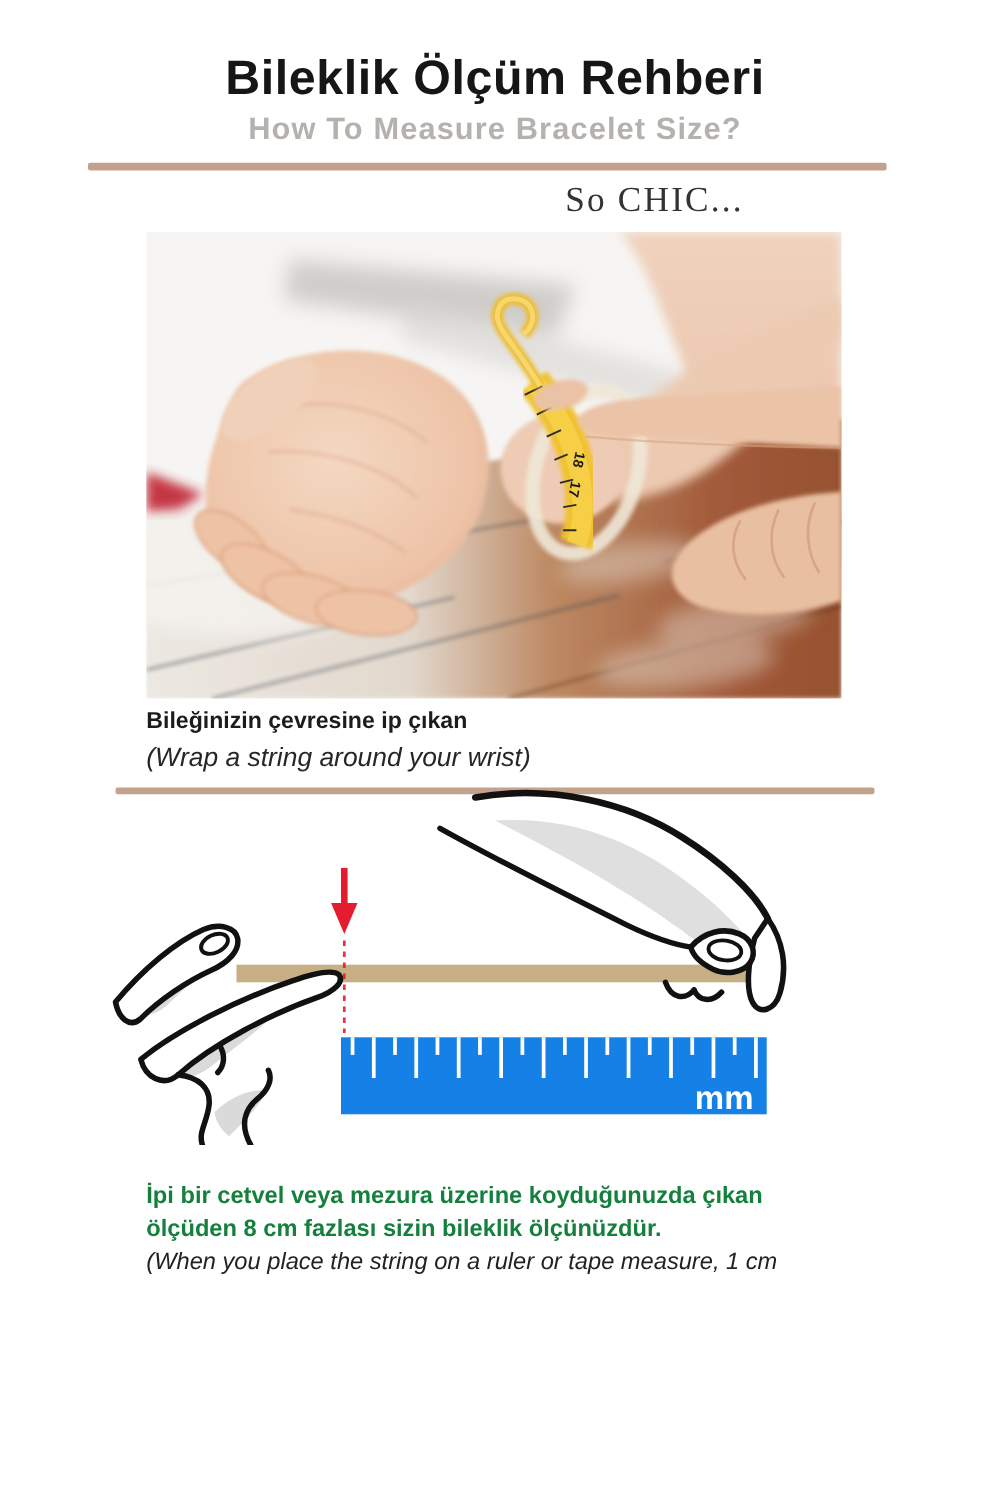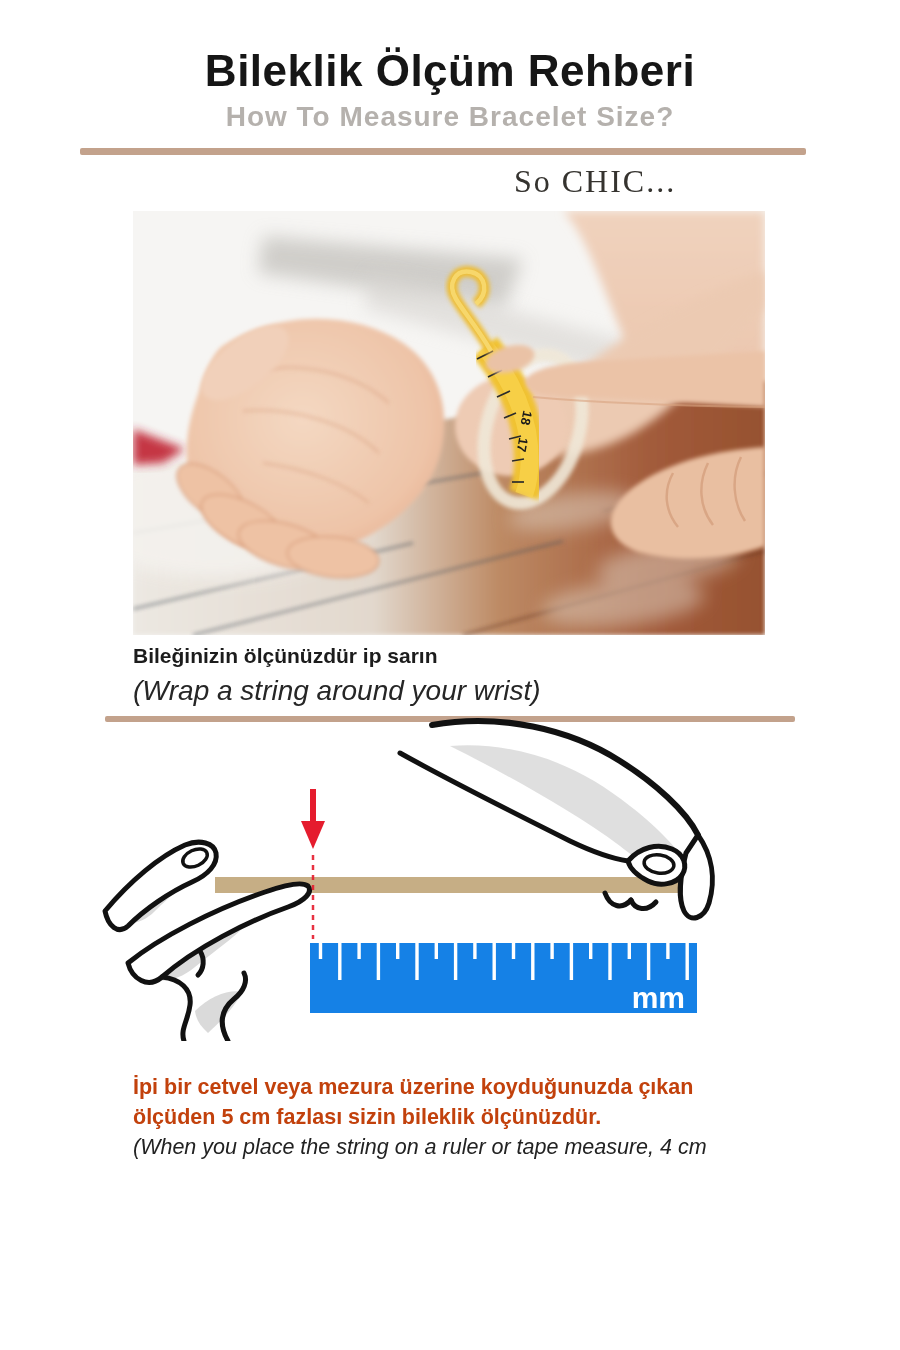--- a/index.html
+++ b/index.html
@@ -19,24 +19,24 @@
   .divider{background:var(--accent_tan,#c3a28c);border-radius:2px;}
   .divider-1{left:80px;top:148px;width:726px;height:7px;}
   .divider-2{left:105px;top:716px;width:690px;height:6px;}
   .brand-logo{
     top:163px;left:395px;width:400px;text-align:center;
     font-family:"Liberation Serif","DejaVu Serif",serif;
     font-size:32px;color:#35332f;letter-spacing:2px;font-weight:400;
   }
   .photo-wrap{left:133px;top:211px;width:632px;height:424px;}
   .caption-tr{left:133px;top:644px;font-size:21px;font-weight:700;color:#1c1c1c;}
-  .caption-en{left:133px;top:675px;font-size:28px;font-style:italic;color:#262626;}
+  .caption-en{left:133px;top:675px;font-size:24px;font-style:italic;color:#262626;}
   .illus-wrap{left:100px;top:711px;width:700px;height:330px;}
   .instruction{left:133px;top:1072px;width:650px;}
-  .instr-line{font-size:21.5px;line-height:30px;color:#c2410c;}
+  .instr-line{font-size:21.5px;line-height:30px;color:#15803d;}
   .instr-bold{font-weight:700;}
   .instr-italic{font-style:italic;font-weight:400;color:#222;}
   svg{display:block;}
 </style>
 </head>
 <body>
 
 <div class="page">
 
   <div class="abs page-subtitle">How To Measure Bracelet Size?</div>
@@ -141,21 +141,21 @@
       <path d="M400,186 C480,193 560,195 632,196" stroke="#d9a480" stroke-width="2" fill="none" opacity="0.6"></path>
       <path d="M632,236 C570,240 515,258 488,288 C470,308 476,331 505,341 C550,353 600,347 632,335 Z" fill="#e9bfa1" filter="url(#b2)"></path>
       <g stroke="#d39c7a" stroke-width="2.5" fill="none" opacity="0.7">
         <path d="M540,262 C530,280 532,300 545,316"></path>
         <path d="M575,252 C565,272 566,296 580,314"></path>
         <path d="M608,246 C598,266 600,292 612,310"></path>
       </g>
     </svg>
   </div>
 
-  <div class="abs caption-tr">Bileğinizin ölçünüzdür ip sarın</div>
+  <div class="abs caption-tr">Bileğinizin çevresine ip çıkan</div>
   <div class="abs caption-en">(Wrap a string around your wrist)</div>
 
   <div class="abs divider divider-2"></div>
 
   <div class="abs illus-wrap">
     <svg width="700" height="330" viewBox="0 0 700 330">
 
       <rect x="115" y="166" width="477" height="16" fill="var(--string_tan,#c6ae85)"></rect>
 
       <g>
@@ -217,17 +217,17 @@
             <line x1="567.9000000000001" x2="567.9000000000001" y1="232" y2="248"></line>
             <line x1="587.2" x2="587.2" y1="232" y2="269"></line>
           </g>
         <text x="585" y="297" text-anchor="end" font-size="30" font-weight="700" fill="#ffffff" font-family="Liberation Sans, sans-serif">mm</text>
       </g>
     </svg>
   </div>
 
   <div class="abs instruction">
     <div class="instr-line instr-bold">İpi bir cetvel veya mezura üzerine koyduğunuzda çıkan</div>
-    <div class="instr-line instr-bold">ölçüden 5 cm fazlası sizin bileklik ölçünüzdür.</div>
-    <div class="instr-line instr-italic">(When you place the string on a ruler or tape measure, 4 cm</div>
+    <div class="instr-line instr-bold">ölçüden 8 cm fazlası sizin bileklik ölçünüzdür.</div>
+    <div class="instr-line instr-italic">(When you place the string on a ruler or tape measure, 1 cm</div>
   </div>
 
 </div>
 
 </body></html>

